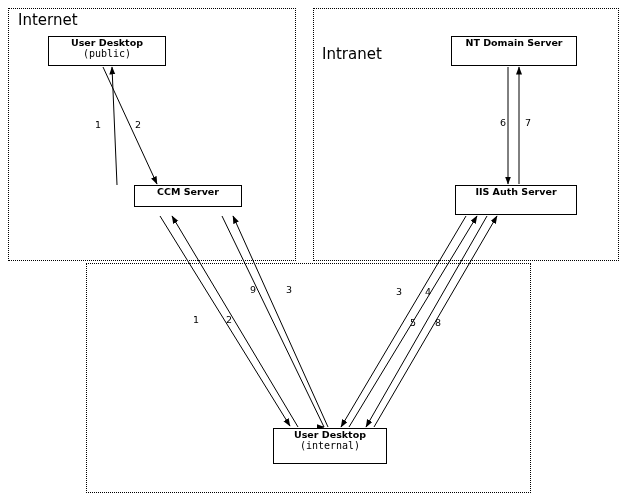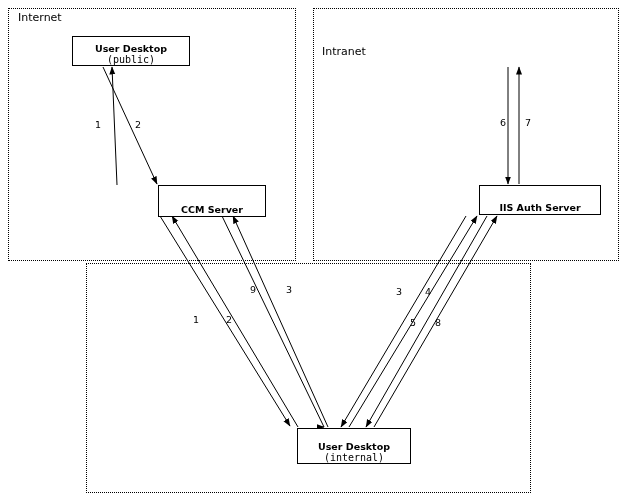--- a/index.html
+++ b/index.html
@@ -16,35 +16,34 @@
     overflow: hidden;
   }
   .zone {
     position: absolute;
     border: 1px dotted #000;
     box-sizing: border-box;
   }
   .zone-label {
     position: absolute;
     font-family: "DejaVu Sans", sans-serif;
-    font-size: 11px;
+    font-size: 15px;
     color: #000;
     white-space: nowrap;
   }
   .node {
     position: absolute;
     border: 1px solid #000;
     background: #ffffff;
     box-sizing: border-box;
     display: flex;
     flex-direction: column;
     align-items: center;
-    justify-content: flex-end;
+    justify-content: flex-start;
     z-index: 5;
-    margin-left: 24px;
   }
   .node-title {
     font-family: "DejaVu Sans", sans-serif;
     font-size: 9.5px;
     font-weight: bold;
     color: #000;
     line-height: 12px;
     white-space: nowrap;
   }
   .node-sub {
@@ -111,24 +110,27 @@
       <line x1="487" y1="216" x2="366" y2="427" marker-end="url(#arrow)"></line>
       <line x1="374" y1="427" x2="497" y2="216" marker-end="url(#arrow)"></line>
     </g>
   </svg>
 
   <div class="node" style="left:48px; top:36px; width:118px; height:30px;">
     <div class="node-title">User Desktop</div>
     <div class="node-sub">(public)</div>
   </div>
 
-  <div class="node" style="left:134px; top:185px; width:108px; height:32px;">
+  <div class="node" style="left:134px; top:185px; width:108px; height:22px;">
     <div class="node-title">CCM Server</div>
   </div>
 
+  <div class="node" style="left:451px; top:36px; width:126px; height:30px;">
+    <div class="node-title">NT Domain Server</div>
+  </div>
 
   <div class="node" style="left:455px; top:185px; width:122px; height:30px;">
     <div class="node-title">IIS Auth Server</div>
   </div>
 
   <div class="node" style="left:273px; top:428px; width:114px; height:36px;">
     <div class="node-title">User Desktop</div>
     <div class="node-sub">(internal)</div>
   </div>
 

